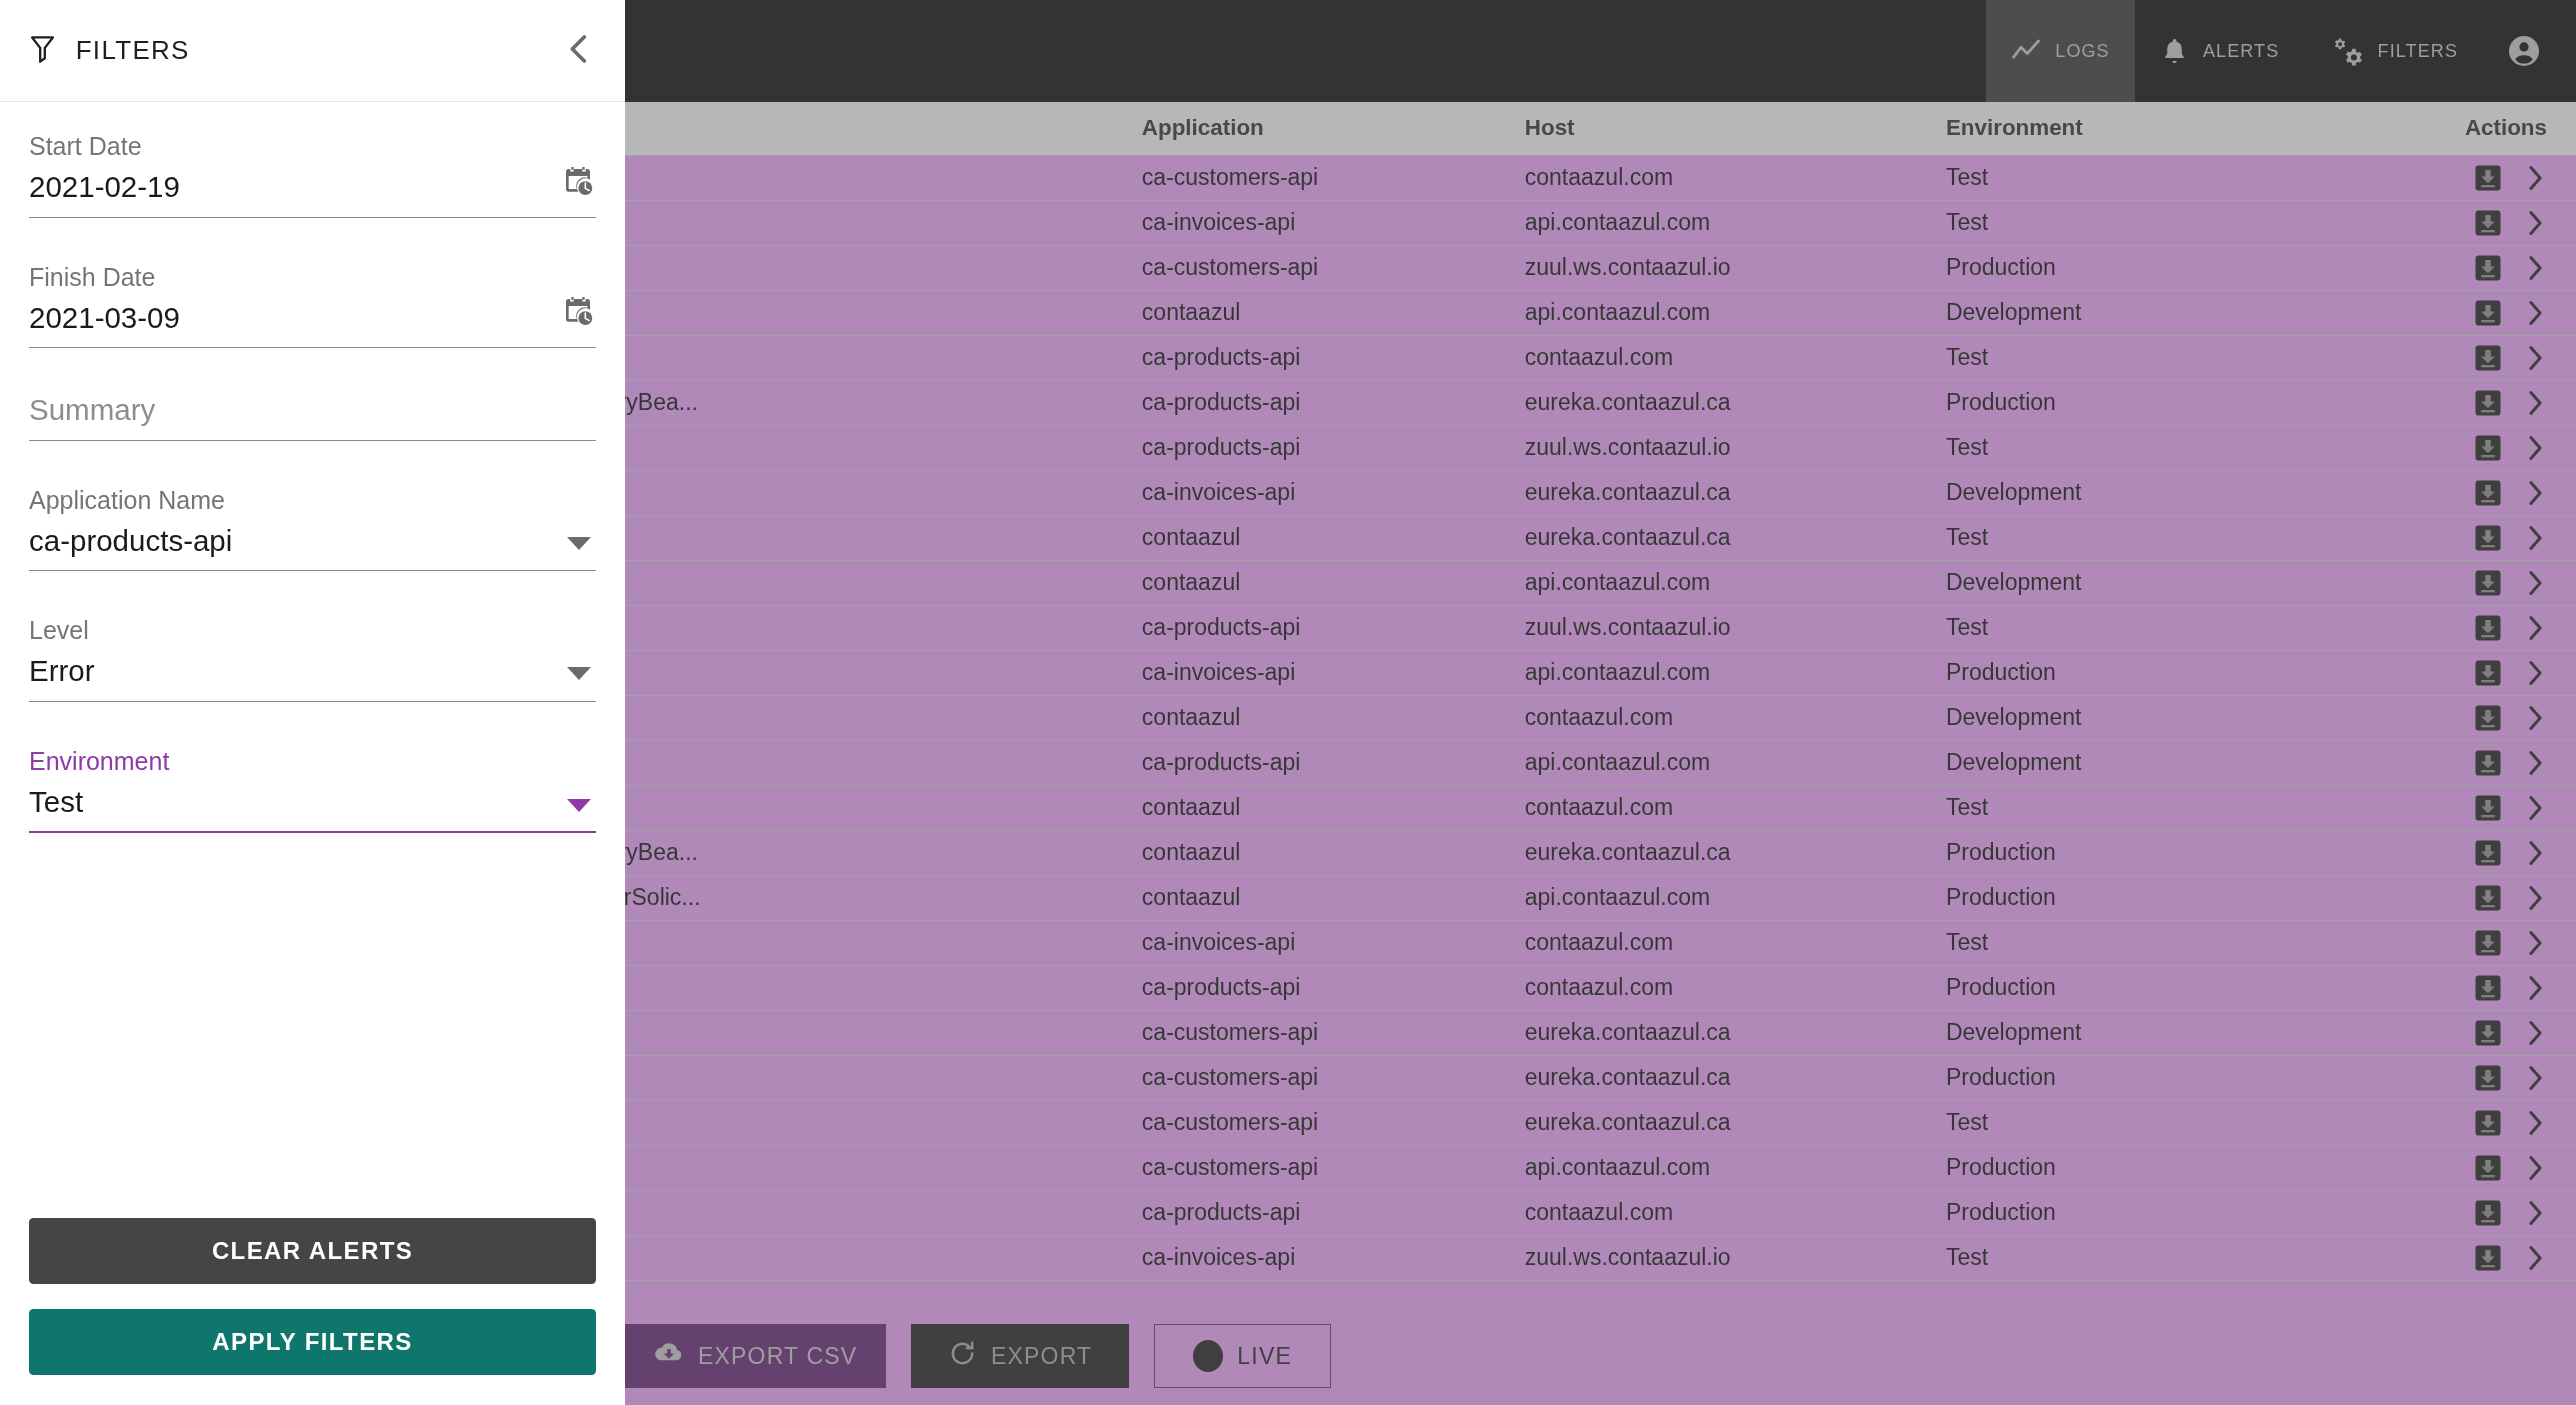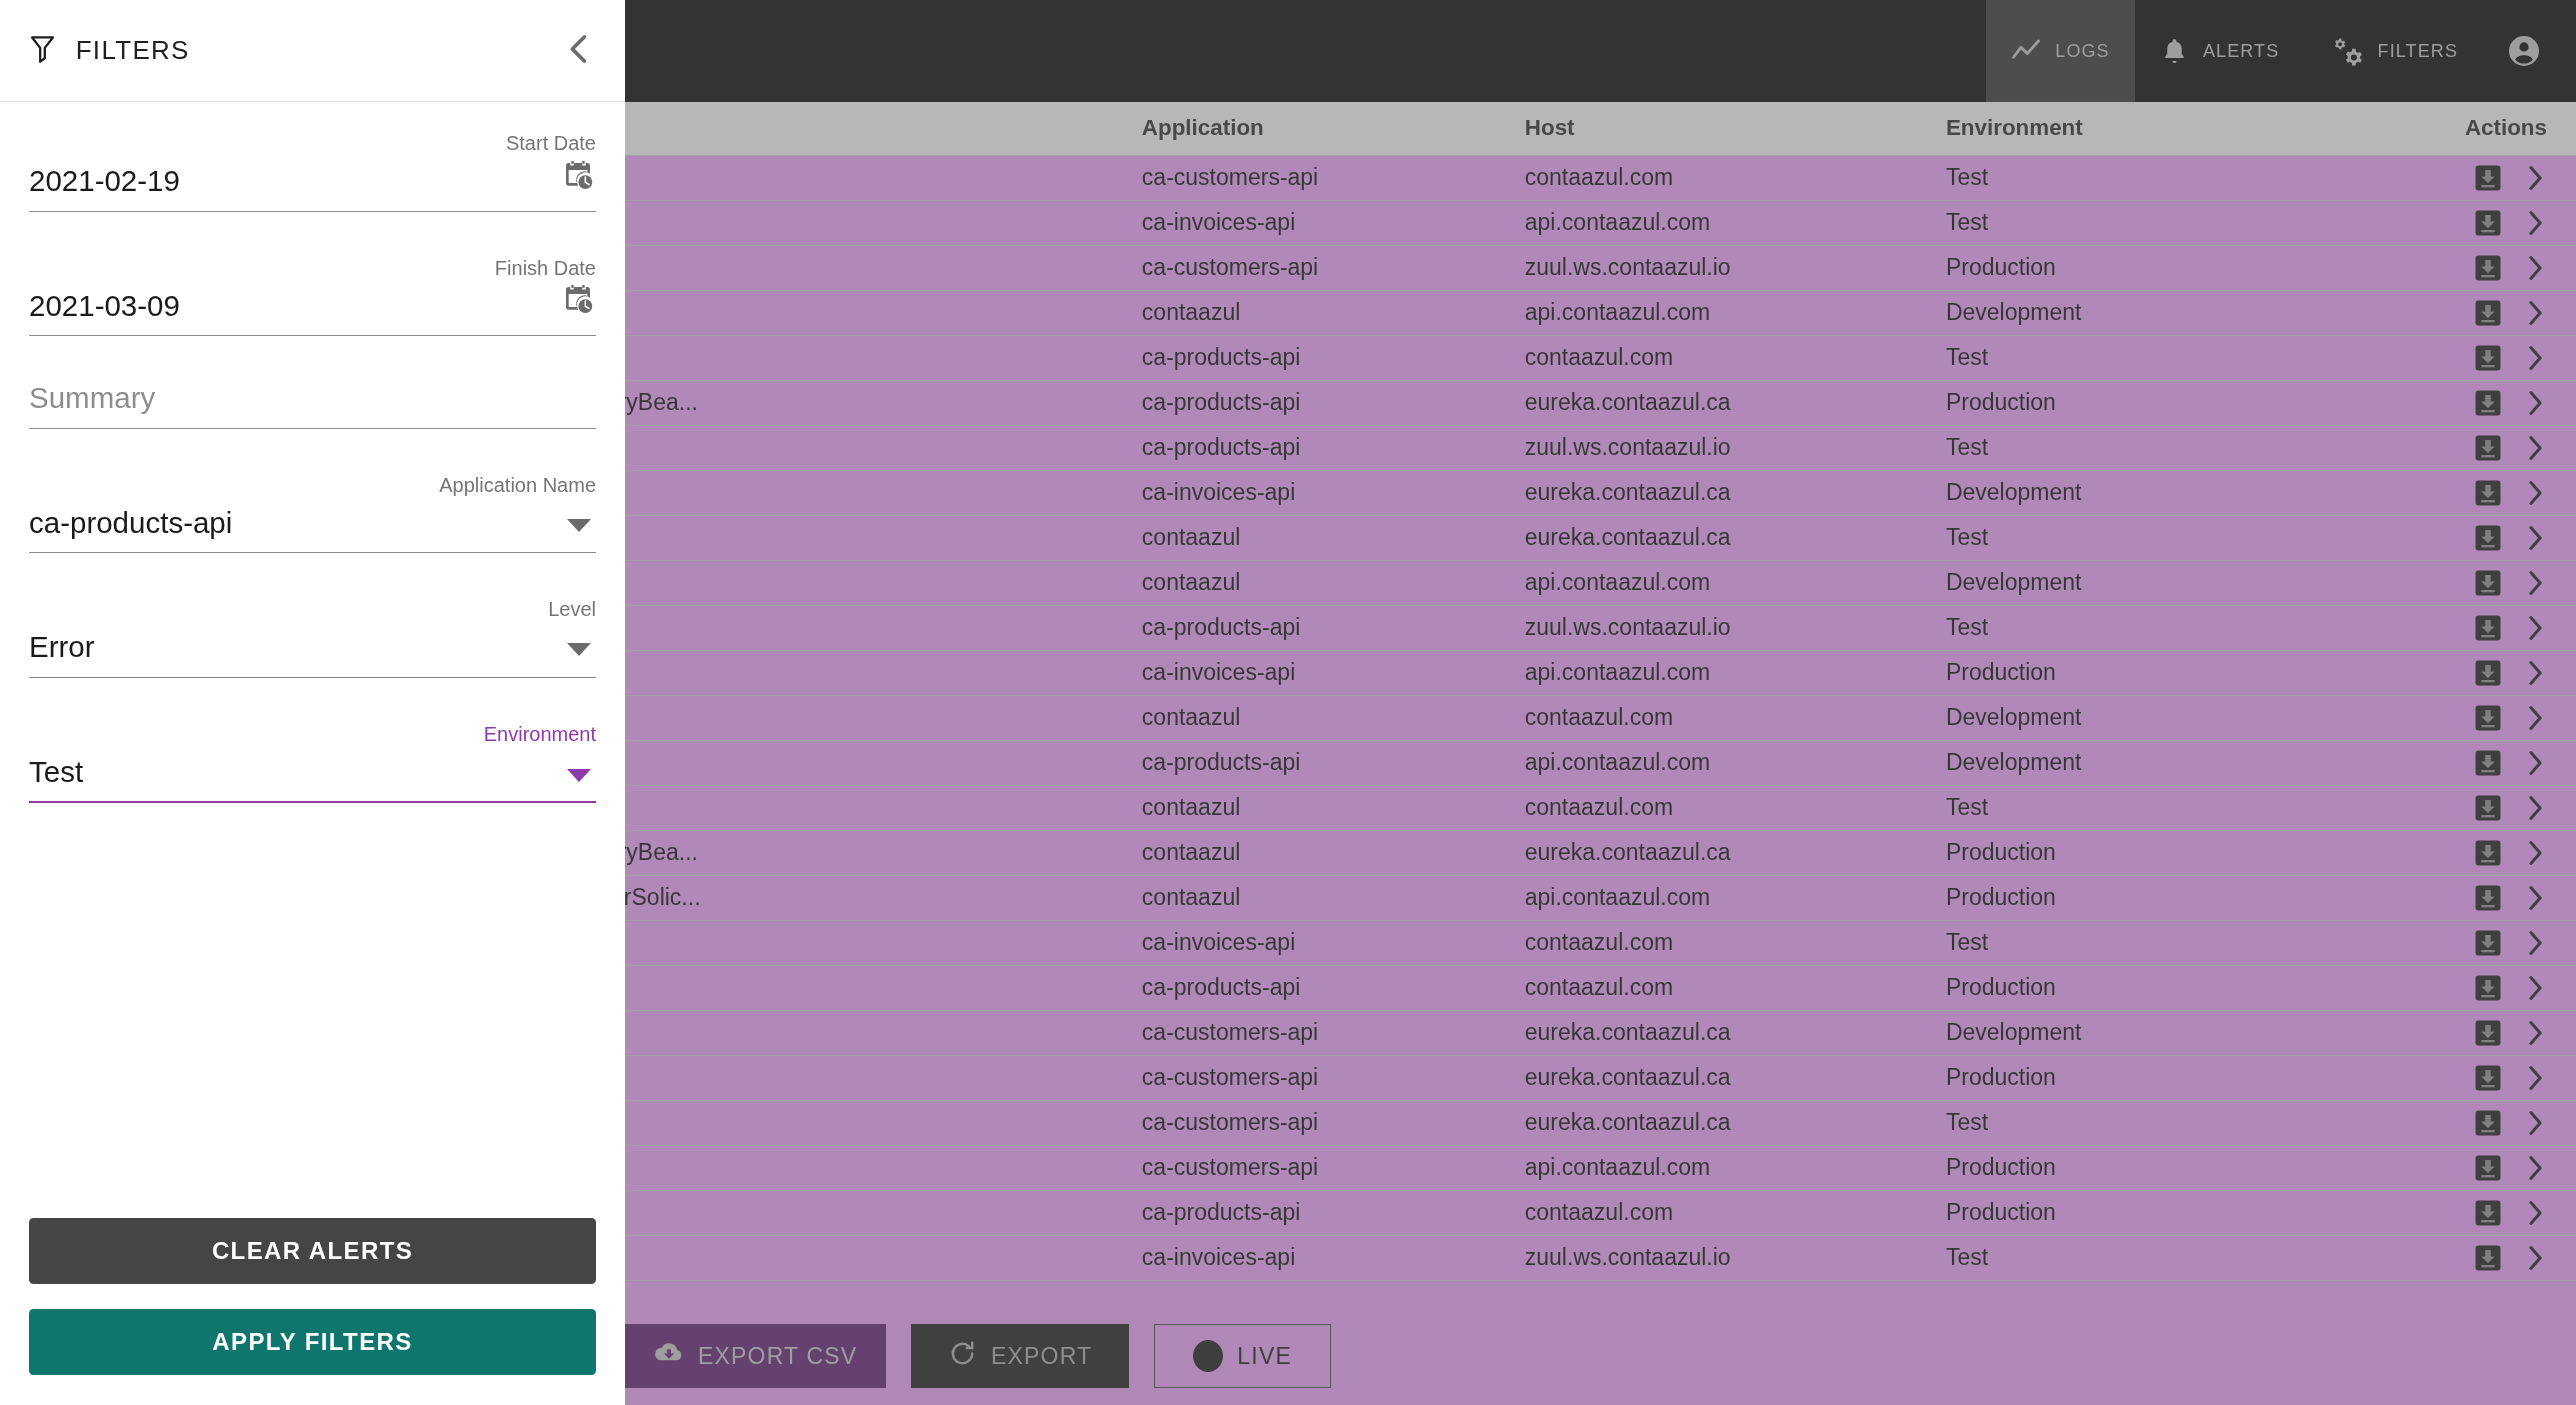--- a/index.html
+++ b/index.html
@@ -81,21 +81,21 @@
   }
   .sb-head {
     height: 102px; display: flex; align-items: center; justify-content: space-between;
     padding: 0 30px 0 29px; border-bottom: 1.8px solid #e4e4e4; flex: 0 0 auto;
   }
   .sb-head-left { display: flex; align-items: center; gap: 19.7px; }
   .sb-title { font-size: 26px; letter-spacing: 1.3px; color: #1f1f1f; font-weight: 500; }
   .sb-body { flex: 1 1 auto; padding: 30px 29px 0 29px; overflow: hidden; }
 
   .field { position: relative; margin-bottom: 45px; }
-  .field-label { font-size: 20px; color: #757575; margin-bottom: 9px; text-align: right; }
+  .field-label { font-size: 25px; color: #757575; margin-bottom: 9px; }
   .field-label.accent { color: #8e3aa8; }
   .field-value {
     font-size: 29.5px; color: #1a1a1a; padding-bottom: 12.5px;
     border-bottom: 1.8px solid #8b8b8b; min-height: 47px;
     display: flex; align-items: flex-end;
   }
   .field-value.accent-line { border-bottom: 2.7px solid #8e3aa8; }
   .field-value.placeholder { color: #8d8d8d; }
   .field-icon { position: absolute; right: 1.8px; bottom: 18px; }
   .caret { position: absolute; right: 5.4px; bottom: 21.5px; width: 0; height: 0;

